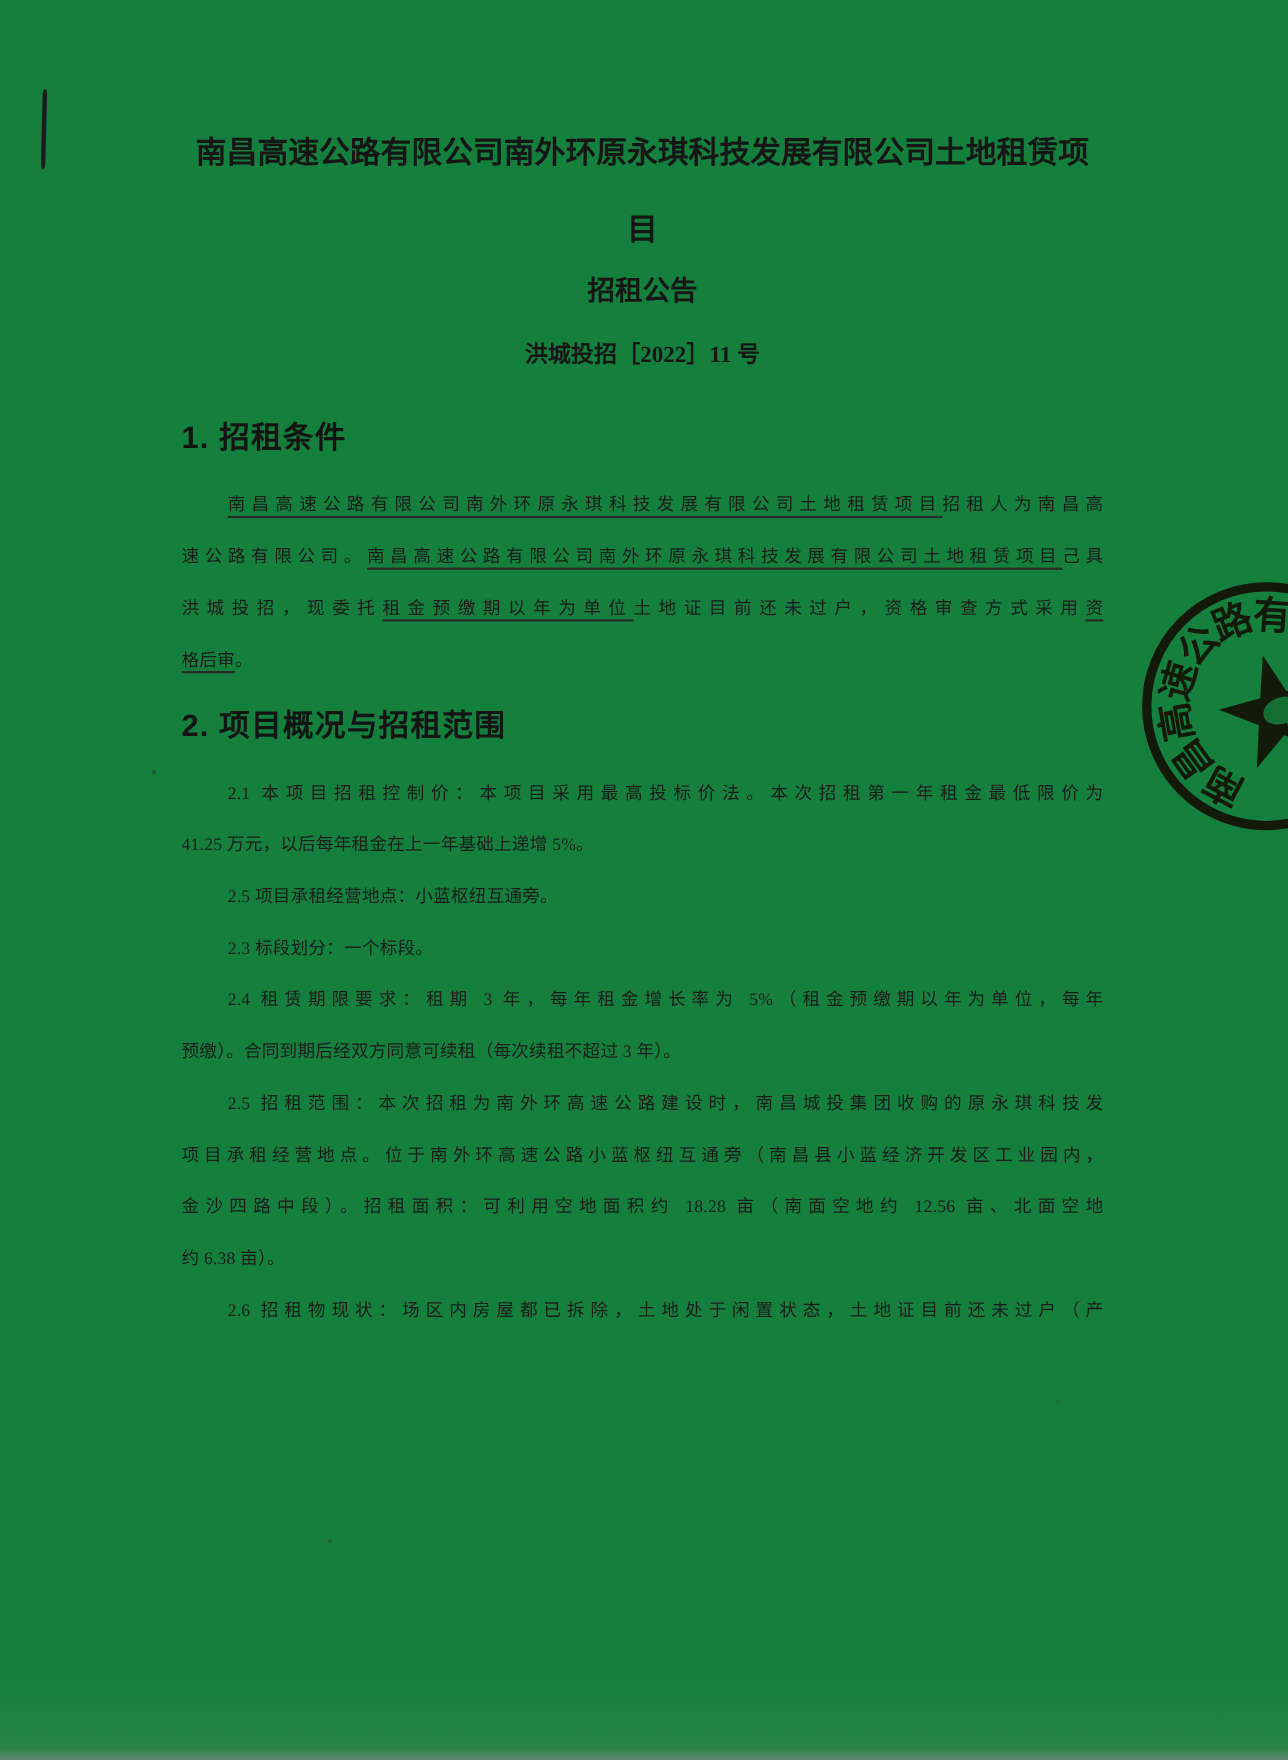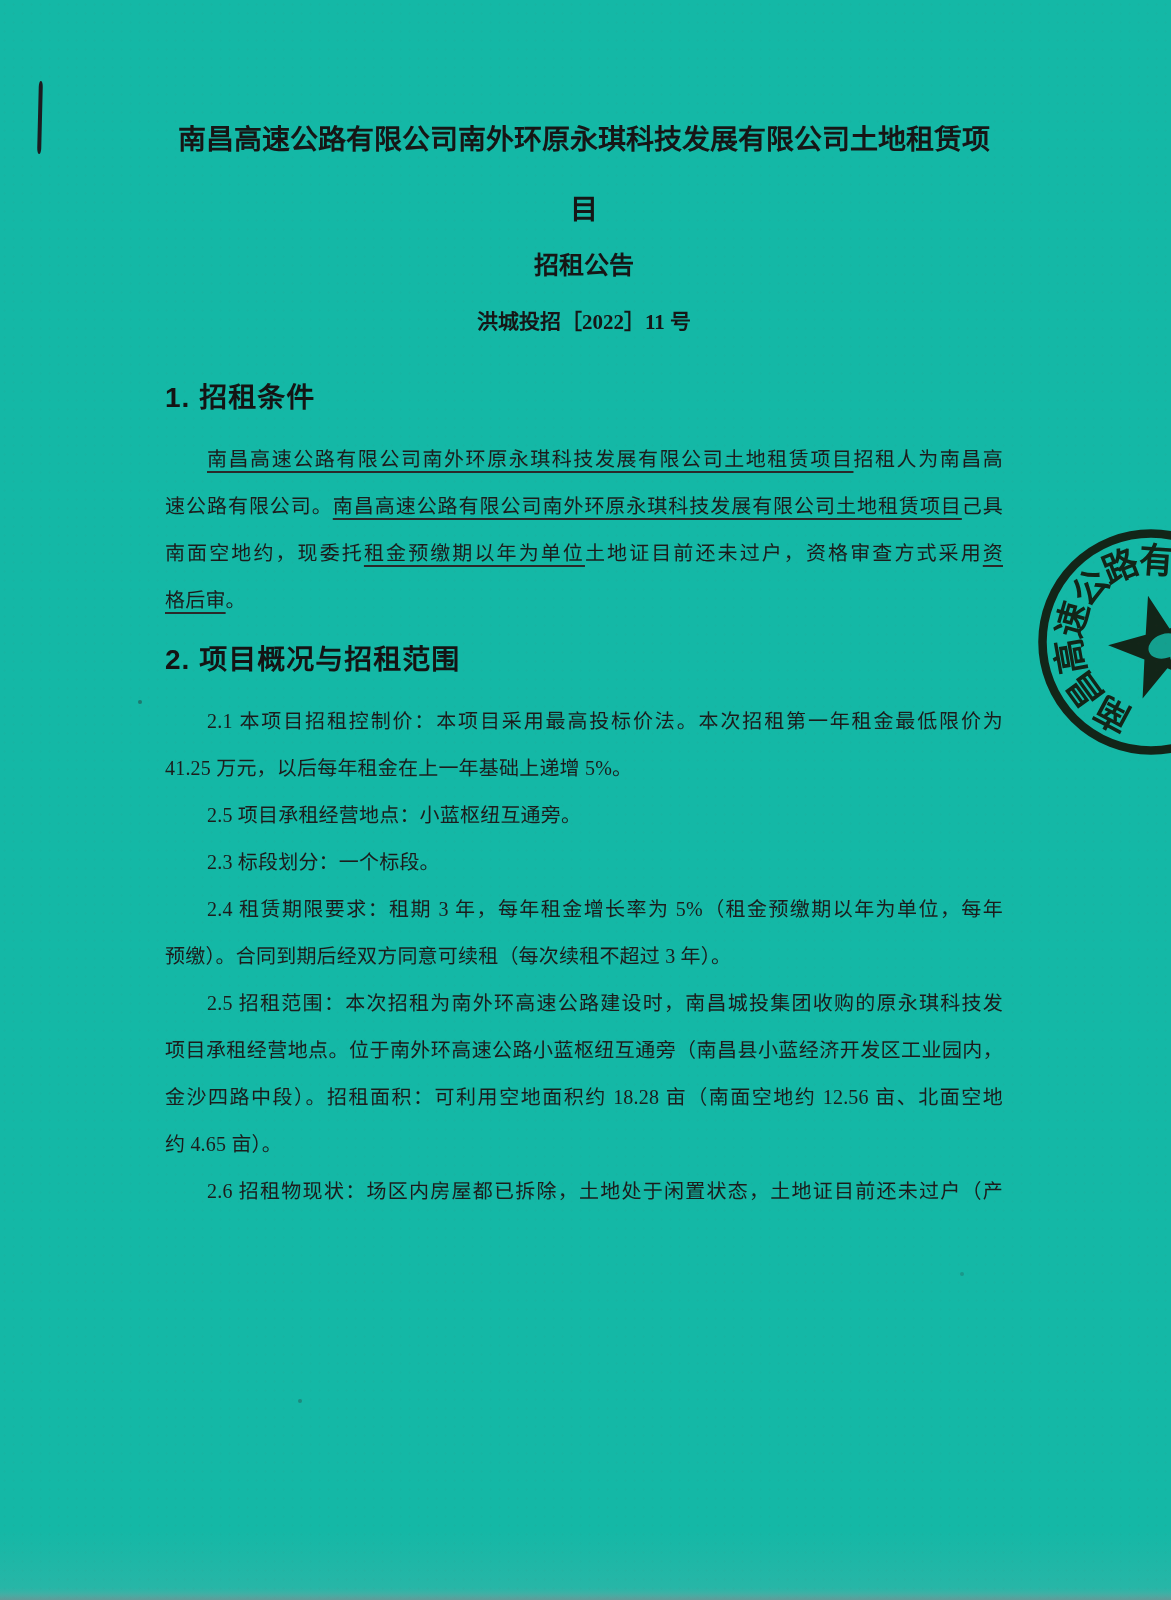--- a/index.html
+++ b/index.html
@@ -1,18 +1,18 @@
 <!DOCTYPE html>
 <html lang="zh-CN" style="--stamp: #e02a1c;"><head>
 <meta charset="utf-8">
 <style>
   html,body{margin:0;padding:0;background:#ffffff;}
   .page{
     position:relative;width:1171px;height:1600px;overflow:hidden;
-    background:#14b8a6;color:#1e1e1e;
+    background:#15803d;color:#1e1e1e;
     font-family:"Liberation Serif",serif;
   }
   .page::before{
     content:"";position:absolute;inset:0;pointer-events:none;
     background-image:radial-gradient(rgba(90,85,90,0.035) 1px, transparent 1.3px);
     background-size:9px 9px;
   }
   .content{position:absolute;left:165px;top:0;width:838px;}
   .title{
     width:820px;margin:105px auto 0;text-align:center;
@@ -23,21 +23,21 @@
   .docnum{height:56px;line-height:56px;text-align:center;
     font-size:21px;font-weight:700;color:#161616;}
   .sec-heading{
     font-family:"Liberation Sans",sans-serif;font-weight:700;
     font-size:28px;line-height:47px;color:#141414;letter-spacing:1px;
   }
   .h1{margin-top:24px;}
   .h2{margin-top:12px;}
   .body-block{margin-top:15px;}
   .line{
-    font-size:20px;line-height:47px;color:#1c1c1c;
+    font-size:16px;line-height:47px;color:#1c1c1c;
     text-align:justify;text-align-last:left;letter-spacing:0.2px;
   }
   .line.jfull{text-align-last:justify;}
   .line.indent{padding-left:42px;}
   .u{
     text-decoration:underline;
     text-decoration-thickness:1.7px;
     text-underline-offset:4.5px;
     text-decoration-color:#2a2a2a;
   }
@@ -74,36 +74,36 @@
 
   <div class="content">
     <div class="title">南昌高速公路有限公司南外环原永琪科技发展有限公司土地租赁项目</div>
     <div class="subtitle">招租公告</div>
     <div class="docnum">洪城投招［2022］11 号</div>
 
     <div class="sec-heading h1">1. 招租条件</div>
     <div class="body-block">
         <div class="line indent jfull"><span class="u">南昌高速公路有限公司南外环原永琪科技发展有限公司土地租赁项目</span><span>招租人为南昌高</span></div>
         <div class="line jfull"><span>速公路有限公司。</span><span class="u">南昌高速公路有限公司南外环原永琪科技发展有限公司土地租赁项目</span><span>己具</span></div>
-        <div class="line jfull"><span>南面空地约，现委托</span><span class="u">租金预缴期以年为单位</span><span>土地证目前还未过户，资格审查方式采用</span><span class="u">资</span></div>
+        <div class="line jfull"><span>洪城投招，现委托</span><span class="u">租金预缴期以年为单位</span><span>土地证目前还未过户，资格审查方式采用</span><span class="u">资</span></div>
         <div class="line"><span class="u">格后审</span><span>。</span></div>
       </div>
 
     <div class="sec-heading h2">2. 项目概况与招租范围</div>
     <div class="body-block">
         <div class="line indent jfull"><span>2.1 本项目招租控制价：本项目采用最高投标价法。本次招租第一年租金最低限价为</span></div>
         <div class="line"><span>41.25 万元，以后每年租金在上一年基础上递增 5%。</span></div>
         <div class="line indent"><span>2.5 项目承租经营地点：小蓝枢纽互通旁。</span></div>
         <div class="line indent"><span>2.3 标段划分：一个标段。</span></div>
         <div class="line indent jfull"><span>2.4 租赁期限要求：租期 3 年，每年租金增长率为 5%（租金预缴期以年为单位，每年</span></div>
         <div class="line"><span>预缴）。合同到期后经双方同意可续租（每次续租不超过 3 年）。</span></div>
         <div class="line indent jfull"><span>2.5 招租范围：本次招租为南外环高速公路建设时，南昌城投集团收购的原永琪科技发</span></div>
         <div class="line jfull"><span>项目承租经营地点。位于南外环高速公路小蓝枢纽互通旁（南昌县小蓝经济开发区工业园内，</span></div>
         <div class="line jfull"><span>金沙四路中段）。招租面积：可利用空地面积约 18.28 亩（南面空地约 12.56 亩、北面空地</span></div>
-        <div class="line"><span>约 4.65 亩）。</span></div>
+        <div class="line"><span>约 6.38 亩）。</span></div>
         <div class="line indent jfull"><span>2.6 招租物现状：场区内房屋都已拆除，土地处于闲置状态，土地证目前还未过户（产</span></div>
         <div class="line"></div>
       </div>
   </div>
 
   <svg class="stamp" viewBox="0 0 232 232" xmlns="http://www.w3.org/2000/svg">
     <circle class="ring" cx="114" cy="114" r="108.5"></circle>
     <path class="star" d="M111 67.8 L132.5 100.4 L170.3 90.6 L146 121.1 L167 154 L130.4 140.3 L105.6 170.4 L107.4 131.4 L71.1 117.2 L108.7 106.8 Z"></path>
     <ellipse cx="128" cy="118" rx="17" ry="12" fill="#fdfdfc" opacity="0.85" transform="rotate(-20 128 118)"></ellipse>
     <ellipse cx="141" cy="129" rx="8" ry="6" fill="#fdfdfc" opacity="0.7"></ellipse>

